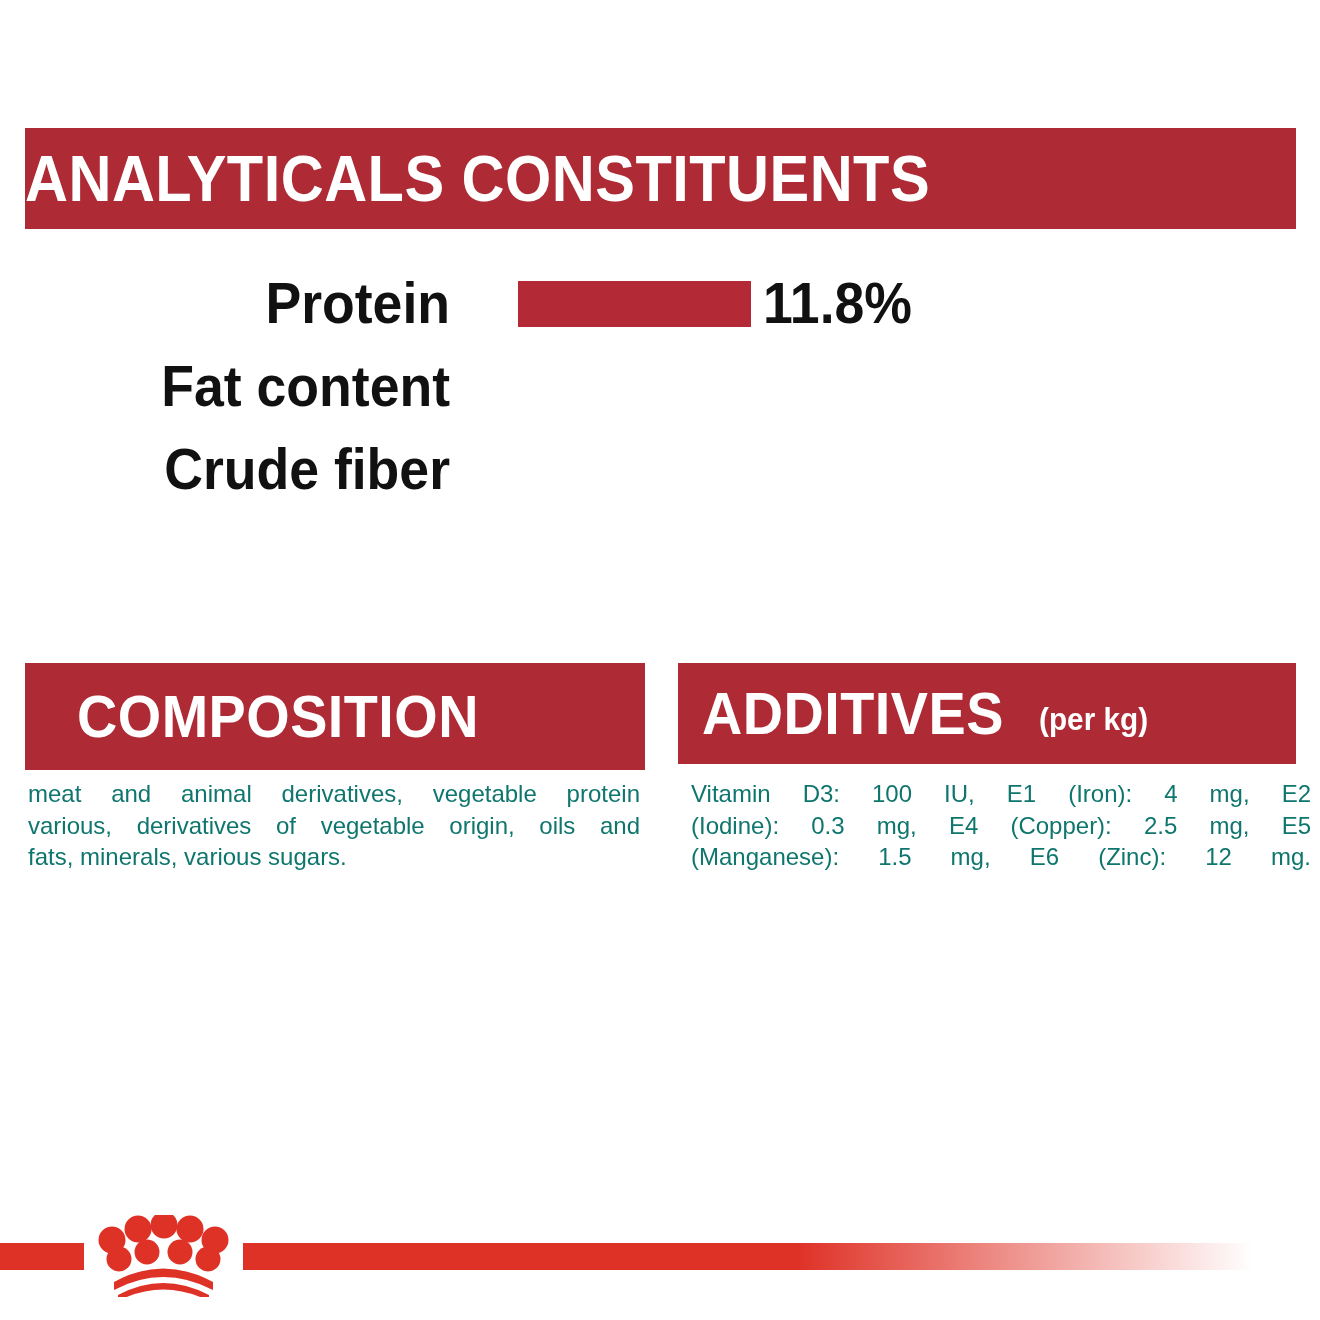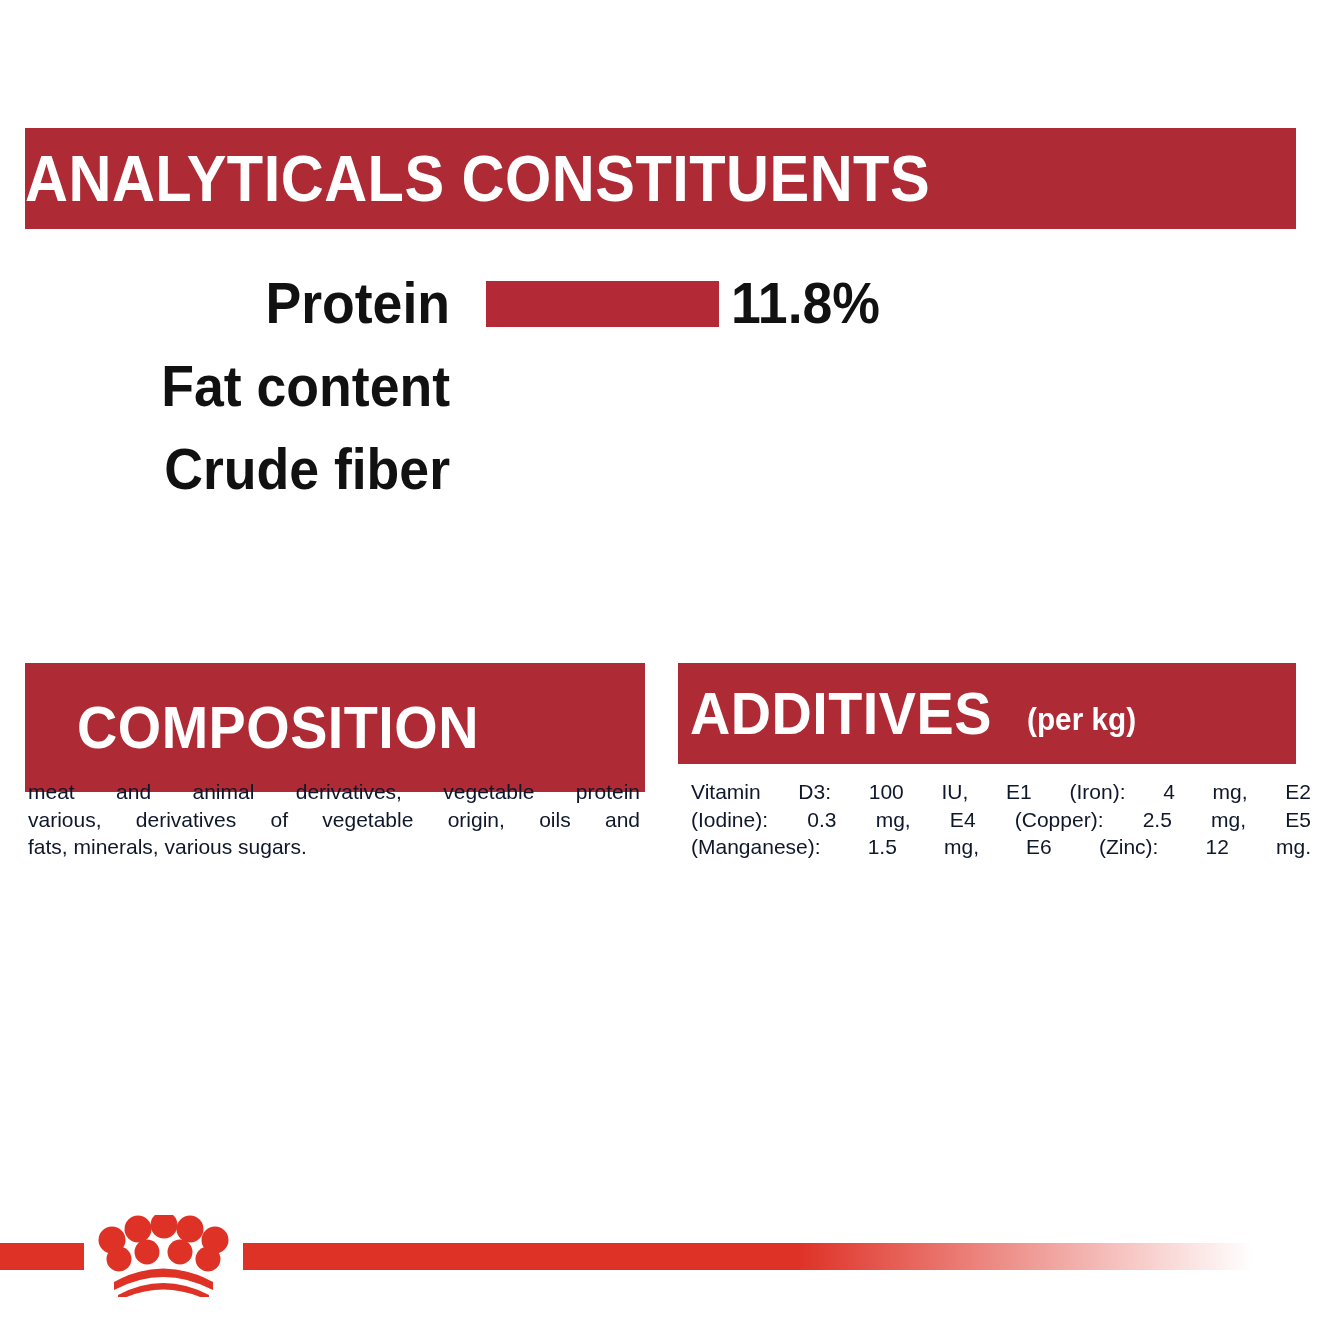--- a/index.html
+++ b/index.html
@@ -42,33 +42,33 @@
     height: 101px;
   }
   #analyticals-banner .banner-title {
     font-size: 64px;
   }
 
   #composition-banner {
     left: 25px;
     top: 663px;
     width: 620px;
-    height: 129px;
+    height: 107px;
     padding-left: 52px;
   }
   #composition-banner .banner-title {
     font-size: 60px;
   }
 
   #additives-banner {
     left: 678px;
     top: 663px;
     width: 618px;
     height: 101px;
-    padding-left: 12px;
+    padding-left: 24px;
   }
   #additives-banner .banner-title {
     font-size: 60px;
   }
   #additives-banner .banner-sub {
     color: #ffffff;
     font-family: "Liberation Sans Narrow", "Liberation Sans", sans-serif;
     font-weight: 700;
     font-size: 32px;
     transform: scaleX(0.93);
@@ -97,21 +97,21 @@
     font-family: "Liberation Sans Narrow", "Liberation Sans", sans-serif;
     font-weight: 700;
     font-size: 57px;
     color: #111111;
     line-height: 1;
     transform: scaleX(0.94);
     transform-origin: right center;
     white-space: nowrap;
   }
   .constituent-bar-wrap {
-    margin-left: 24px;
+    margin-left: 56px;
     display: flex;
     align-items: center;
     padding-left: 12px;
   }
   .constituent-bar {
     background: #B32A36;
     height: 46px;
   }
   .constituent-value {
     font-family: "Liberation Sans Narrow", "Liberation Sans", sans-serif;
@@ -122,23 +122,23 @@
     margin-left: 12px;
     transform: scaleX(0.94);
     transform-origin: left center;
     white-space: nowrap;
   }
 
   
   .body-text {
     position: absolute;
     font-family: "Liberation Sans Narrow", "Liberation Sans", sans-serif;
-    font-size: 21px;
+    font-size: 24px;
     line-height: 1.32;
-    color: #0f172a;
+    color: #0f766e;
     text-align: justify;
     text-justify: inter-word;
   }
   #composition-text {
     left: 28px;
     top: 778px;
     width: 612px;
   }
   #additives-text {
     left: 691px;

